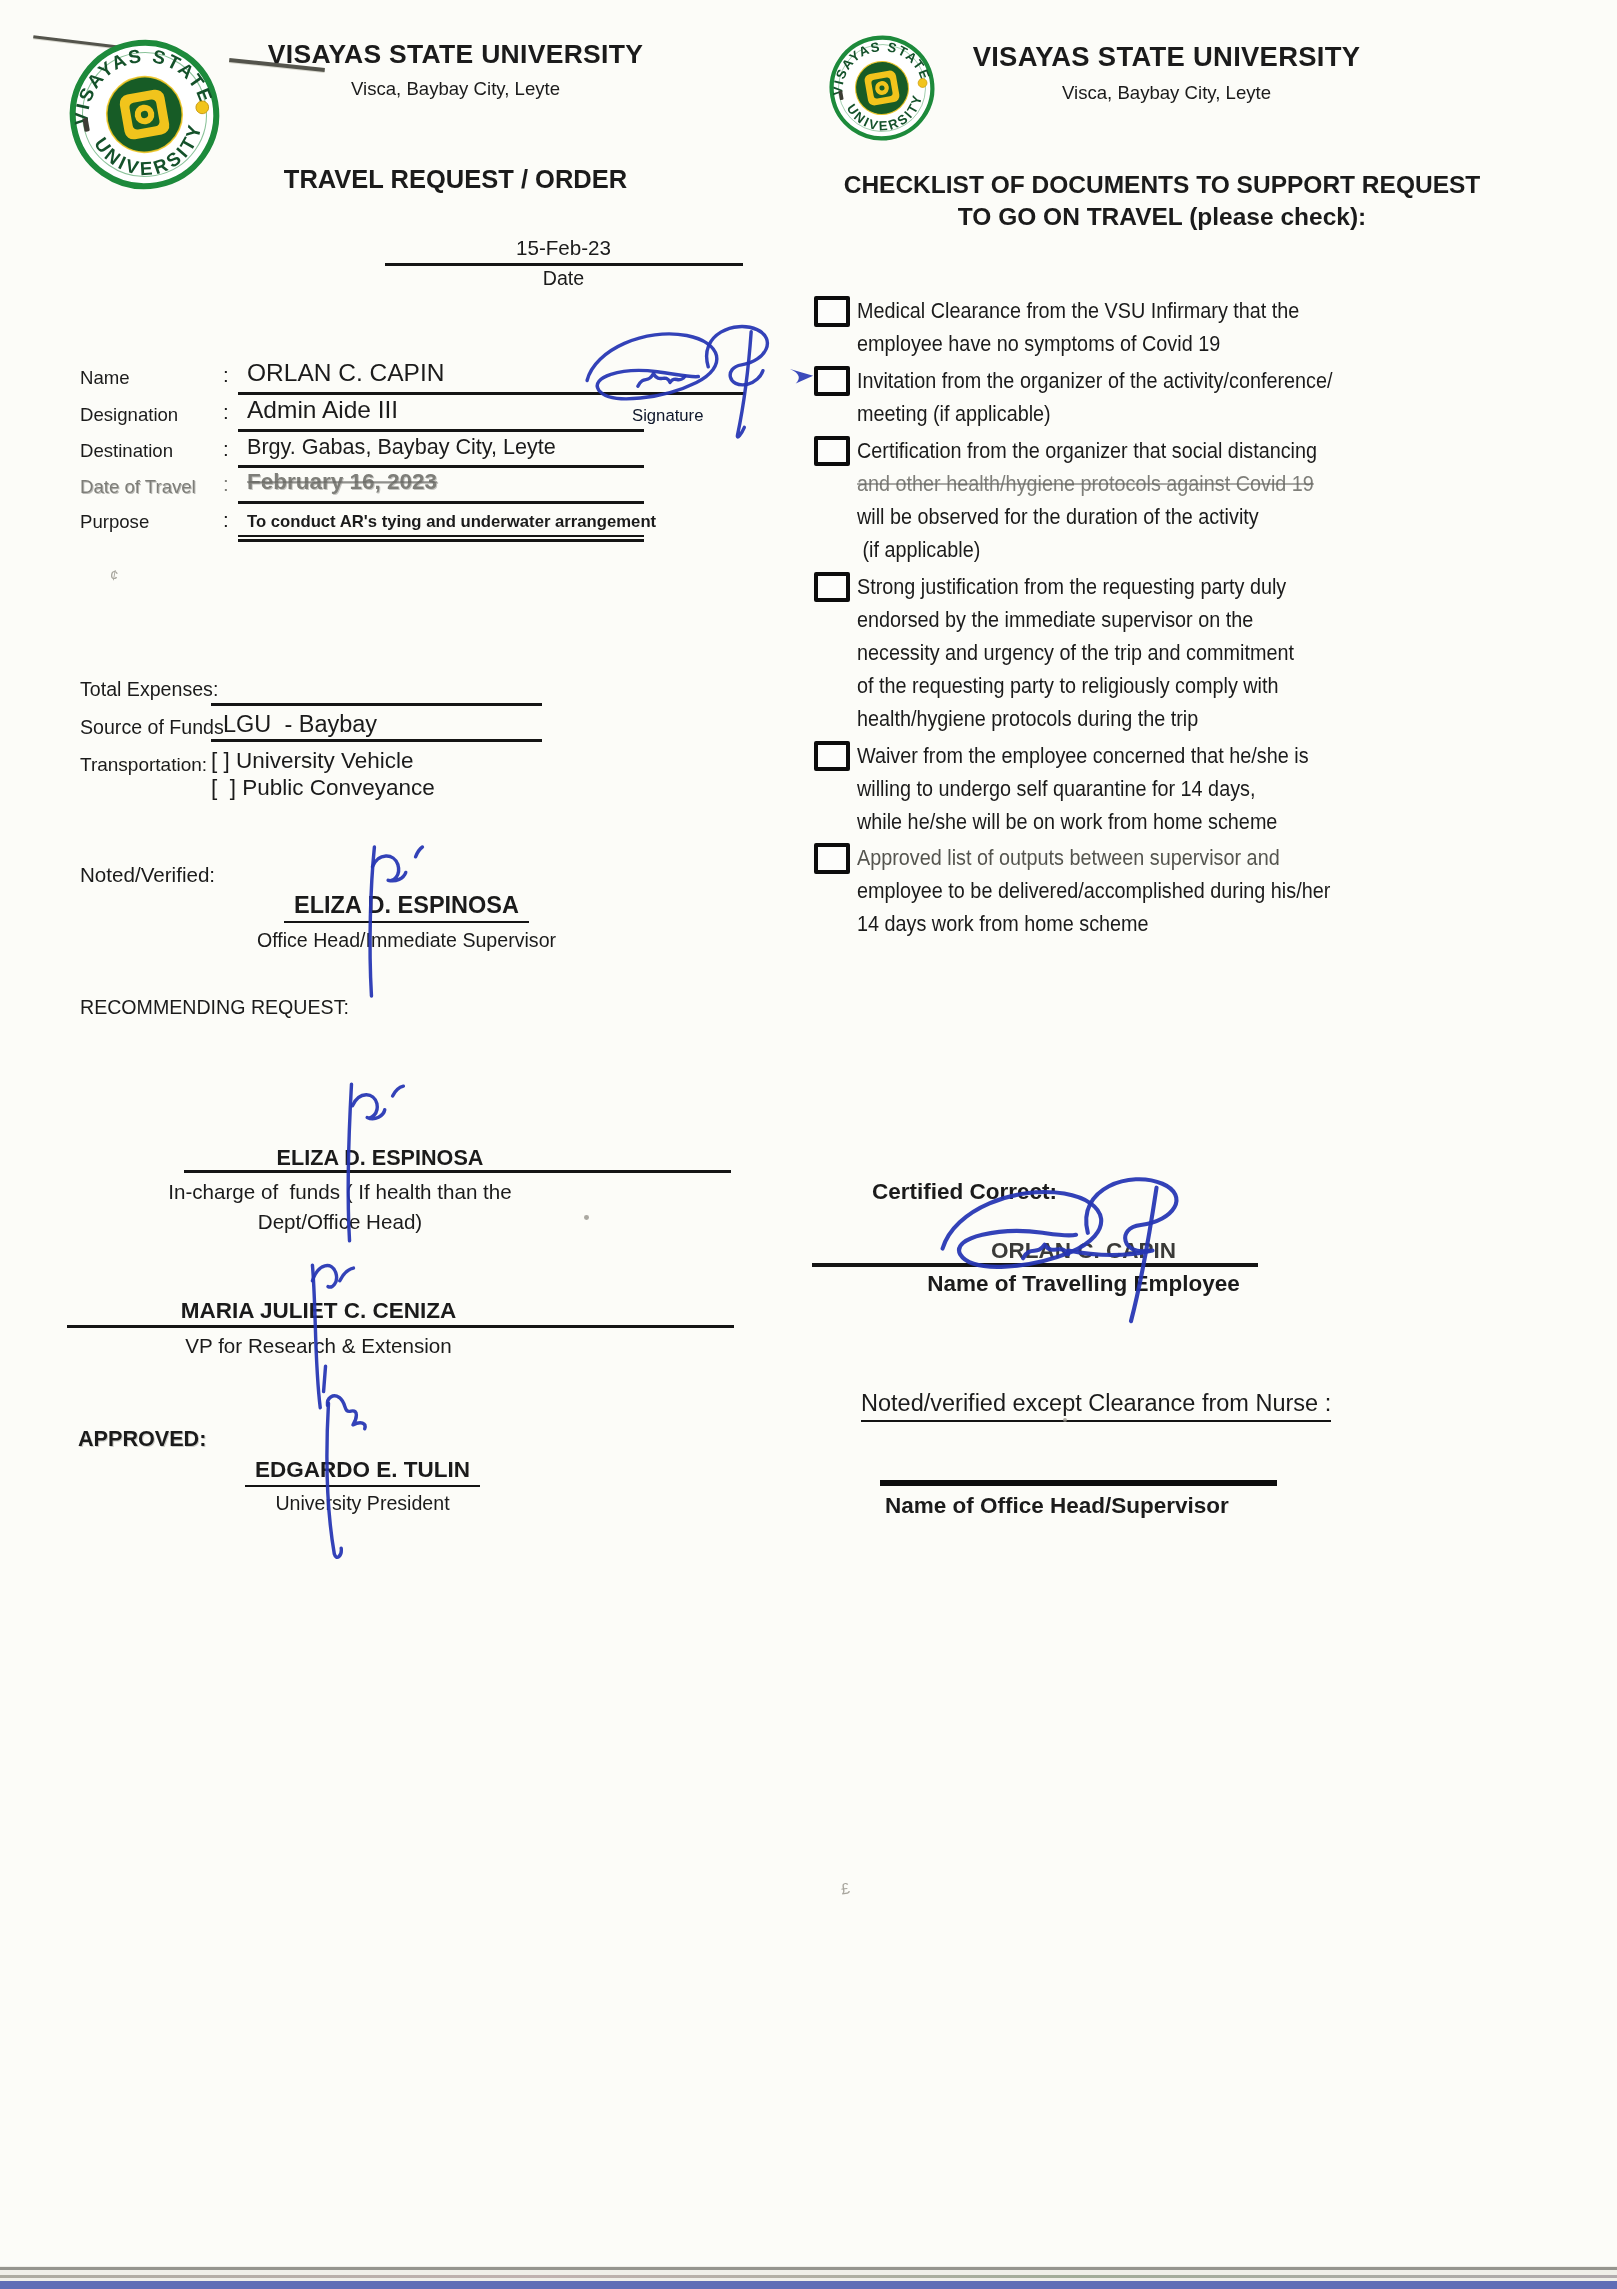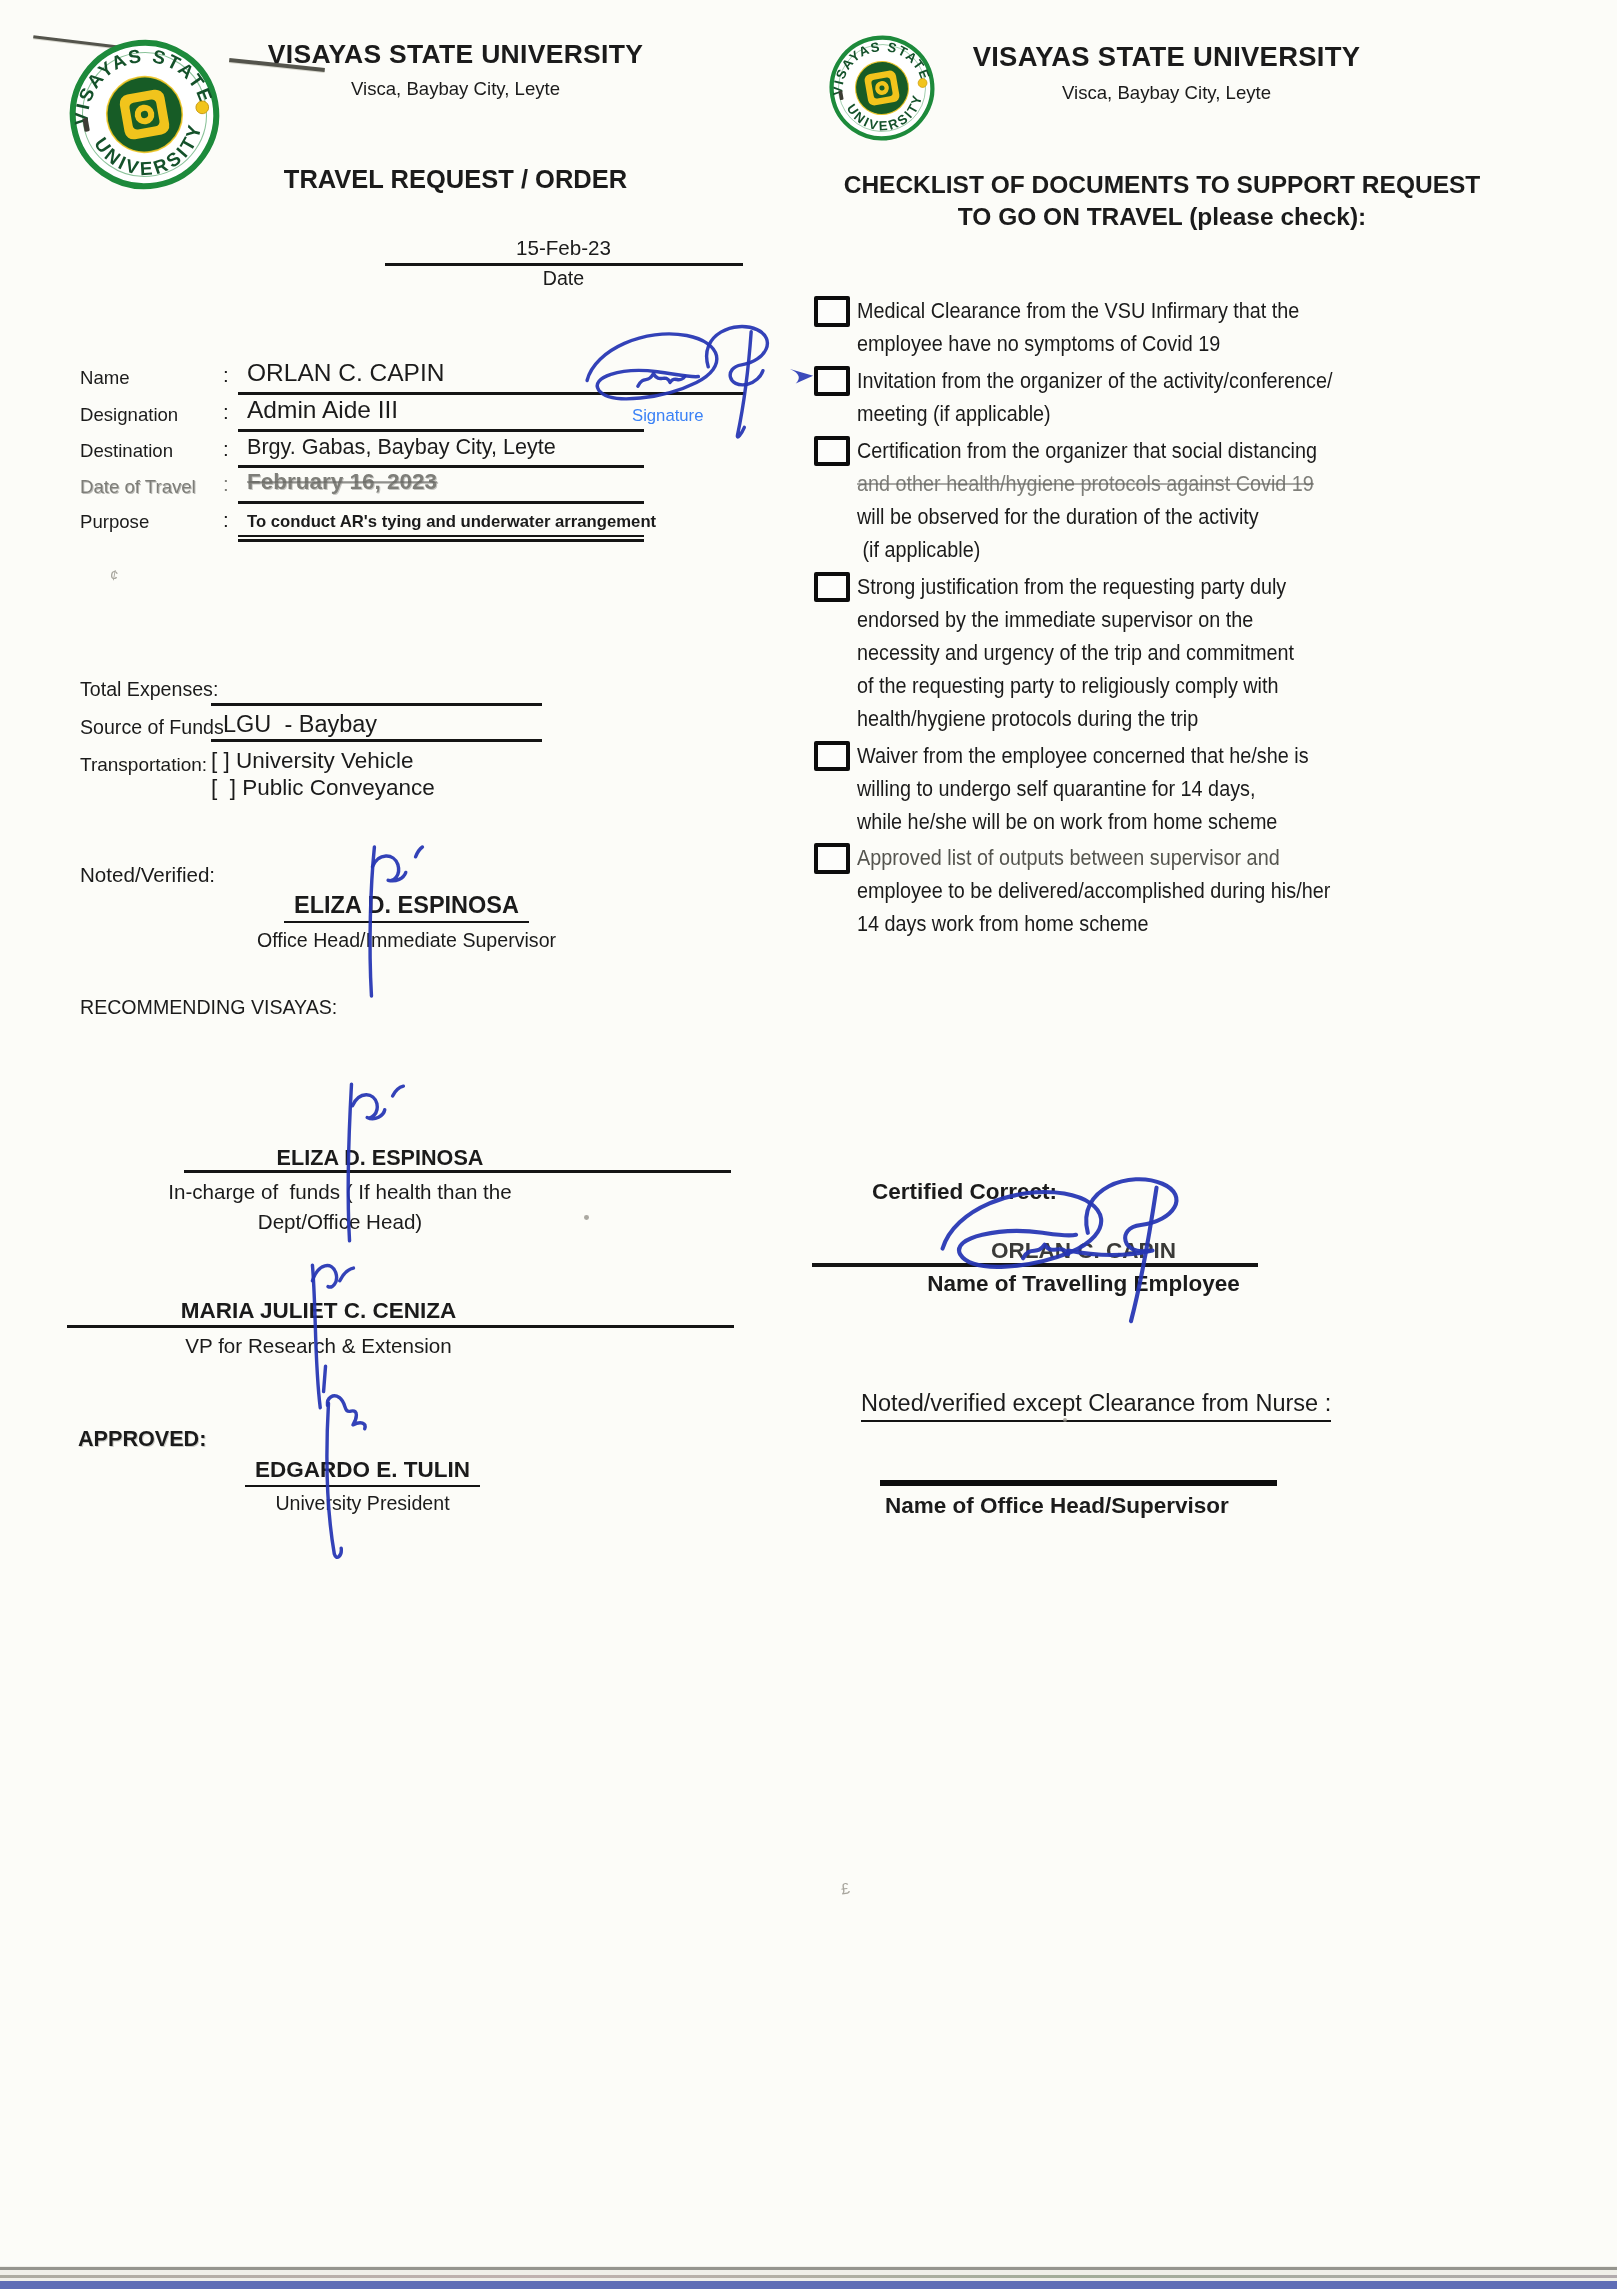--- a/index.html
+++ b/index.html
@@ -89,21 +89,21 @@
   <div class="line" style="left:238px;top:539px;width:406px;height:2.9px;"></div>
 
   <div class="abs sig" style="left:573px;top:316px;">
     <svg width="245" height="127" viewBox="0 0 250 130">
       <path d="M 14,66 C 22,34 74,12 116,20 C 152,27 158,52 126,68 C 94,84 38,92 26,76 C 17,63 48,52 86,57 C 103,59 118,63 128,62"></path>
       <path d="M 66,72 C 72,60 76,70 82,59 C 88,70 94,58 99,68 C 104,60 108,70 114,62"></path>
       <path d="M 138,52 C 128,18 166,4 188,14 C 208,23 198,46 172,50 C 154,53 158,74 178,70 C 186,68 192,62 194,56"></path>
       <path d="M 182,16 C 180,44 176,84 168,122 C 167,127 172,121 175,114"></path>
     </svg>
   </div>
-  <div class="abs" style="left:632px;top:406px;font-size:16.7px;color:#3b82f6;">Signature</div>
+  <div class="abs" style="left:632px;top:406px;font-size:16.7px;color:#0f172a;">Signature</div>
 
   <div class="speck" style="left:110px;top:567px;font-size:14.7px;transform:rotate(10deg);">¢</div>
 
   <div class="abs" style="left:80px;top:678px;font-size:19.6px;">Total Expenses:</div>
   <div class="line" style="left:211px;top:703px;width:331px;"></div>
   <div class="abs" style="left:80px;top:716px;font-size:19.6px;">Source of Funds</div>
   <div class="abs ws" style="left:223px;top:711px;font-size:23.5px;">LGU  - Baybay</div>
   <div class="line" style="left:211px;top:739px;width:331px;"></div>
   <div class="abs" style="left:80px;top:754px;font-size:19px;">Transportation:</div>
   <div class="abs ws" style="left:211px;top:748px;font-size:22.5px;">[ ] University Vehicle</div>
@@ -115,21 +115,21 @@
   </div>
   <div class="abs ctr" style="left:235px;top:929px;width:343px;font-size:19.6px;">Office Head/Immediate Supervisor</div>
   <div class="abs sig" style="left:345px;top:843px;">
     <svg width="98" height="157" viewBox="0 0 100 160">
       <path d="M 30,4 C 26,44 24,104 27,156"></path>
       <path d="M 28,24 C 34,10 50,10 54,22 C 57,32 50,40 44,38 C 52,40 60,36 62,30"></path>
       <path d="M 72,14 C 74,9 76,6 79,4"></path>
     </svg>
   </div>
 
-  <div class="abs" style="left:80px;top:996px;font-size:19.6px;">RECOMMENDING VISAYAS:</div>
+  <div class="abs" style="left:80px;top:996px;font-size:19.6px;">RECOMMENDING REQUEST:</div>
 
   <div class="abs ctr b" style="left:233px;top:1145px;width:294px;font-size:21.6px;">ELIZA D. ESPINOSA</div>
   <div class="line" style="left:184px;top:1170px;width:547px;"></div>
   <div class="abs ctr ws" style="left:105px;top:1180px;width:470px;font-size:20.6px;">In-charge of  funds ( If health than the</div>
   <div class="abs ctr" style="left:105px;top:1210px;width:470px;font-size:20.6px;">Dept/Office Head)</div>
   <div class="abs sig" style="left:328px;top:1078px;">
     <svg width="93" height="167" viewBox="0 0 95 170">
       <path d="M 24,6 C 21,60 19,115 22,166"></path>
       <path d="M 25,28 C 32,13 47,14 50,26 C 52,36 44,42 40,40 C 48,44 57,38 58,32"></path>
       <path d="M 66,18 C 69,12 73,9 77,8"></path>

